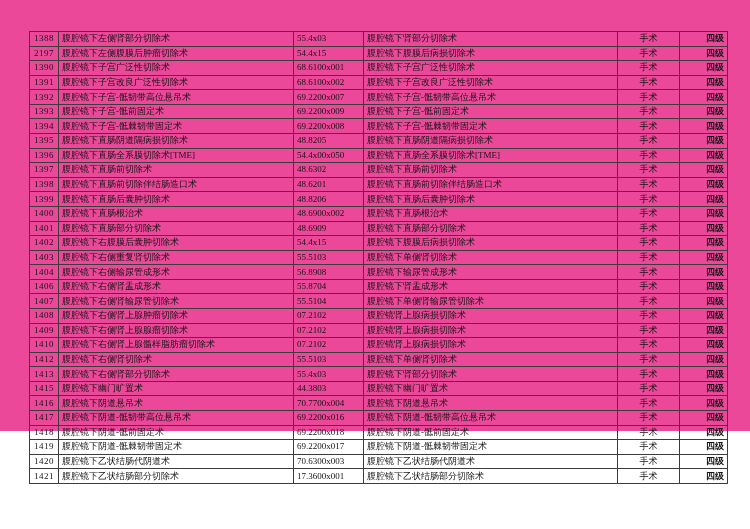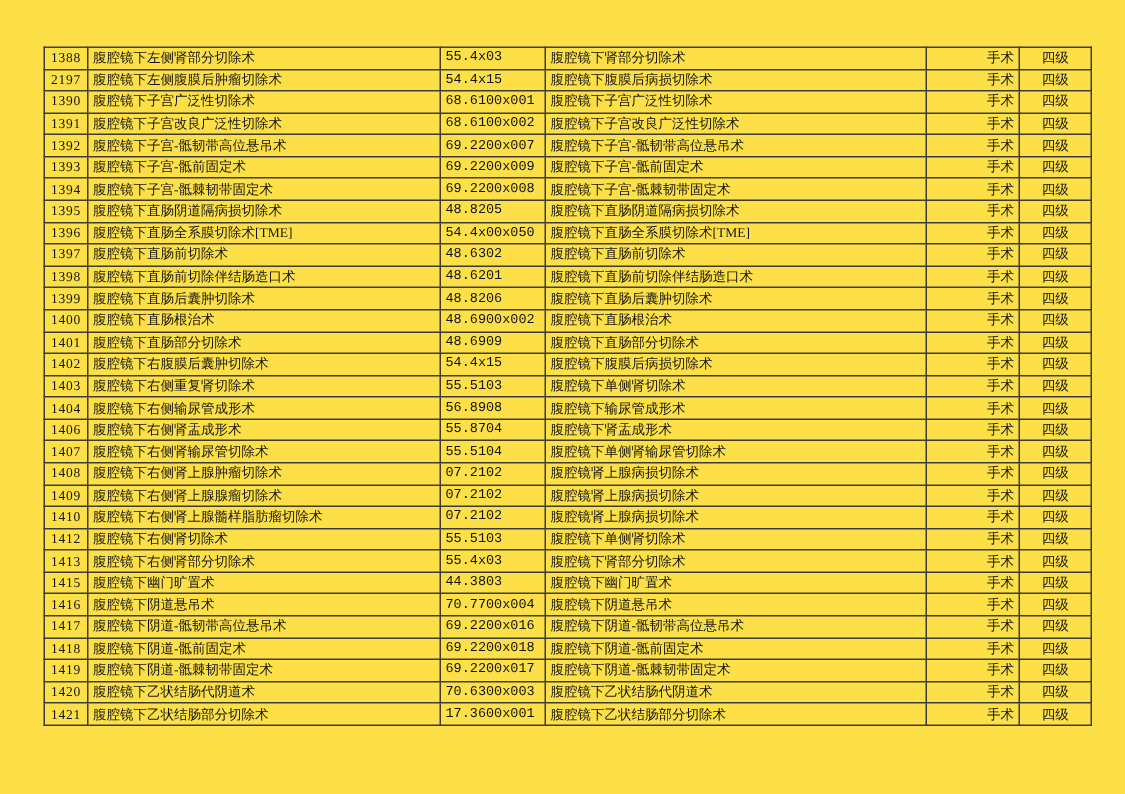--- a/index.html
+++ b/index.html
@@ -1,39 +1,39 @@
 <!DOCTYPE html>
 <html><head>
 <meta charset="utf-8">
 <style>
   html,body{margin:0;padding:0;}
   body{
     width:750px;height:529px;background:#ffffff;
     font-family:"Liberation Serif","DejaVu Serif",serif;
     color:#111111;overflow:hidden;position:relative;
   }
-  .page{position:absolute;left:0;top:0;width:750px;height:529px;background:#fde047;}
+  .page{position:absolute;left:0;top:0;width:750px;height:431px;background:#ec4899;}
   table.proc{
     position:absolute;left:29px;top:31px;width:698px;height:453px;
     border-collapse:collapse;table-layout:fixed;
   }
   table.proc td{
     border:1px solid #3c3c3c;
     padding:0 3px;
     font-size:9px;line-height:11px;
     white-space:nowrap;overflow:hidden;
     color:#141414;
     height:12.3px;
   }
   td.col-no{width:29px;text-align:center;padding:0 1px;font-family:"Liberation Serif","DejaVu Serif",serif;letter-spacing:0.5px;}
   td.col-name{width:235px;text-align:left;}
-  td.col-code{width:70px;text-align:left;font-family:Liberation Mono, monospace;font-size:9.5px;}
+  td.col-code{width:70px;text-align:left;font-family:Liberation Serif, serif;font-size:9.5px;}
   td.col-std{width:254px;text-align:left;margin-left:16px;}
-  td.col-cat{width:62px;text-align:right;}
-  td.col-level{width:48px;text-align:center;}
+  td.col-cat{width:62px;text-align:center;}
+  td.col-level{width:48px;text-align:right;font-weight:bold;}
 </style>
 </head>
 <body>
 
 <div class="page">
   <table class="proc">
     <colgroup>
       <col style="width:29px">
         <col style="width:235px">
         <col style="width:70px">

